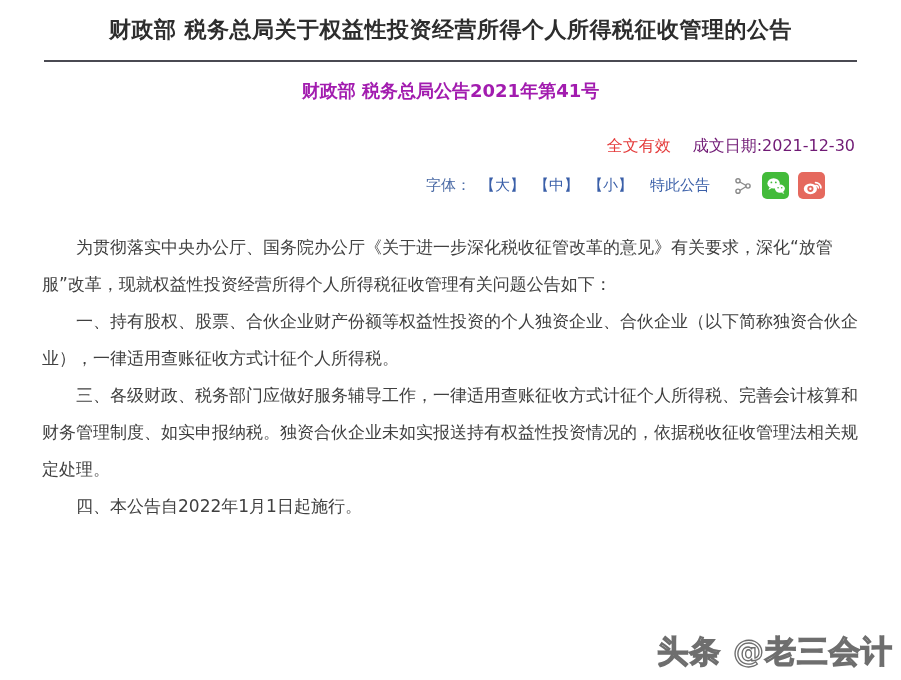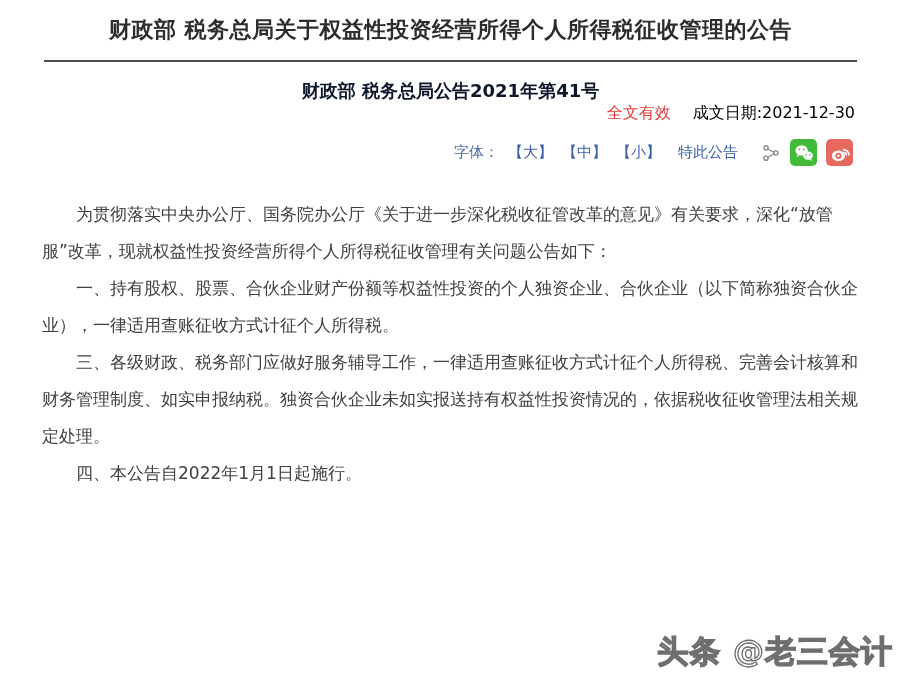--- a/index.html
+++ b/index.html
@@ -24,37 +24,38 @@
   .title-rule {
     border: none;
     border-top: 2px solid #4a4a52;
     margin: 15px 44px 0 44px;
   }
   .doc-number {
     margin-top: 17px;
     text-align: center;
     font-size: 18px;
     font-weight: 700;
-    color: #0f172a;
+    color: #a21caf;
   }
 
   .meta-row {
+    margin-top: 33px;
     padding-right: 46px;
     display: flex;
     justify-content: flex-end;
     align-items: center;
     gap: 22px;
     font-size: 16px;
   }
   .meta-status { color: #e43b3b; }
-  .meta-date { color: #000000; }
+  .meta-date { color: #701a75; }
 
   .toolbar-row {
     margin-top: 15px;
-    padding-right: 48px;
+    padding-right: 76px;
     display: flex;
     justify-content: flex-end;
     align-items: center;
     gap: 9px;
     font-size: 15px;
     color: #3a5fa8;
   }
   .toolbar-row .font-label { color: #4a6aa5; }
   .font-size-btn, .print-btn { color: #3a5fa8; cursor: pointer; }
   .print-btn { margin-left: 8px; }

